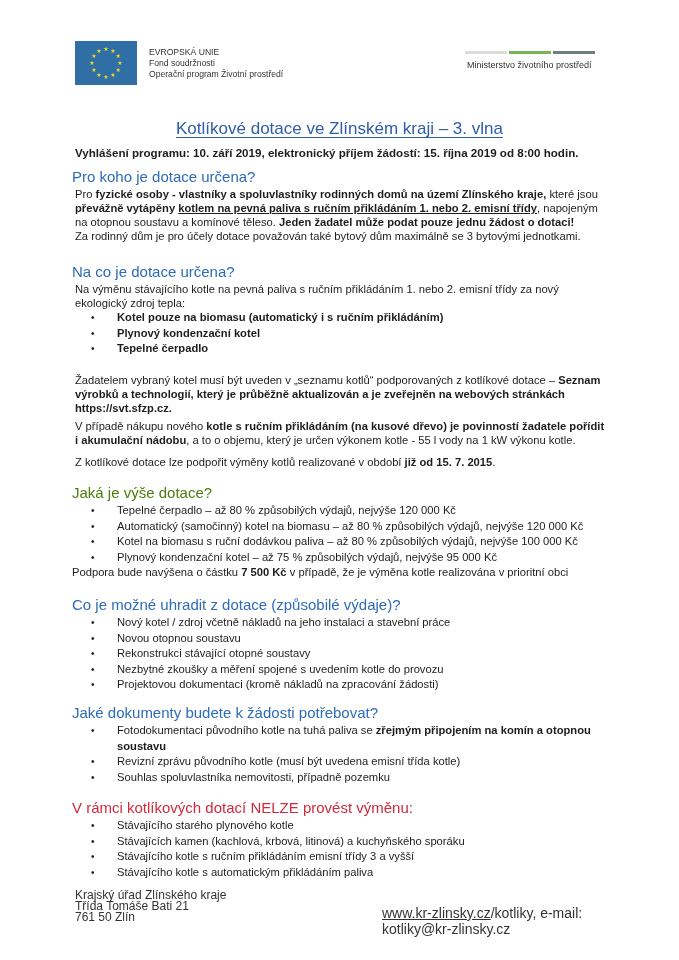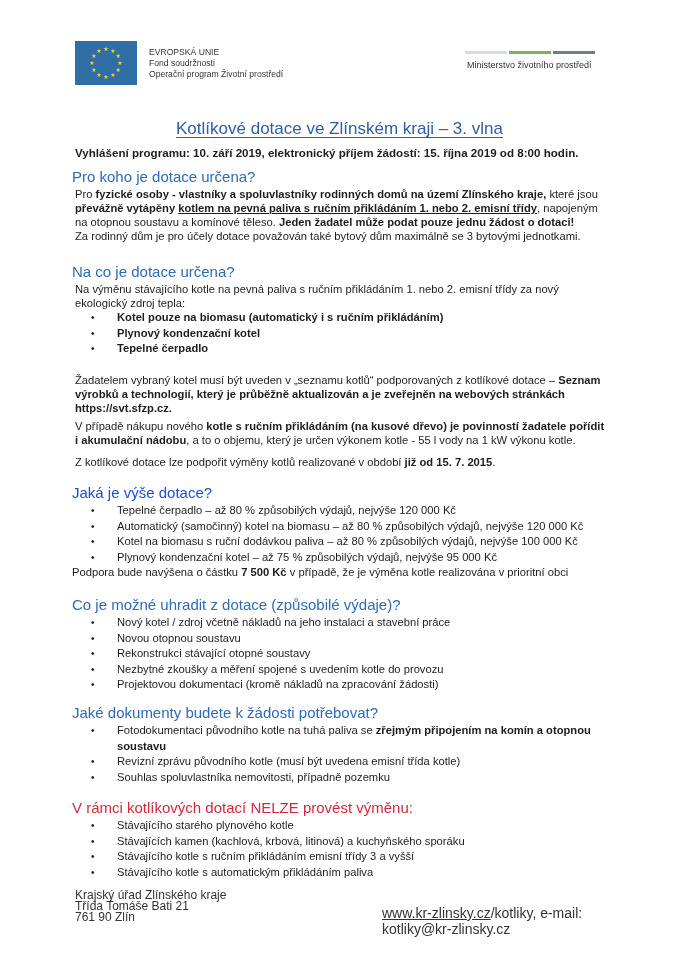--- a/index.html
+++ b/index.html
@@ -110,21 +110,21 @@
     </p>
     <p class="para" style="margin-top:4px;">
       <span>V případě nákupu nového </span><b>kotle s ručním přikládáním (na kusové dřevo) je povinností žadatele pořídit i akumulační nádobu</b><span>, a to o objemu, který je určen výkonem kotle - 55 l vody na 1 kW výkonu kotle.</span>
     </p>
     <p class="para" style="margin-top:8px;">
       <span>Z kotlíkové dotace lze podpořit výměny kotlů realizované v období </span><b>již od 15. 7. 2015</b><span>.</span>
     </p>
   </div>
 
   <div class="section" style="top:484px; width:540px;">
-    <h2 class="sec-heading" style="color: #1d4ed8;">Jaká je výše dotace?</h2>
+    <h2 class="sec-heading" style="color: #4d7c0f;">Jaká je výše dotace?</h2>
     <ul class="bul">
       <li><span class="dot">•</span><span>Tepelné čerpadlo – až 80 % způsobilých výdajů, nejvýše 120 000 Kč</span></li>
       <li><span class="dot">•</span><span>Automatický (samočinný) kotel na biomasu – až 80 % způsobilých výdajů, nejvýše 120 000 Kč</span></li>
       <li><span class="dot">•</span><span>Kotel na biomasu s ruční dodávkou paliva – až 80 % způsobilých výdajů, nejvýše 100 000 Kč</span></li>
       <li><span class="dot">•</span><span>Plynový kondenzační kotel – až 75 % způsobilých výdajů, nejvýše 95 000 Kč</span></li>
     </ul>
     <p class="para" style="margin-left:-3px;">
       <span>Podpora bude navýšena o částku </span><b>7 500 Kč</b><span> v případě, že je výměna kotle realizována v prioritní obci</span>
     </p>
   </div>
@@ -155,18 +155,18 @@
       <li><span class="dot">•</span><span>Stávajícího starého plynového kotle</span></li>
       <li><span class="dot">•</span><span>Stávajících kamen (kachlová, krbová, litinová) a kuchyňského sporáku</span></li>
       <li><span class="dot">•</span><span>Stávajícího kotle s ručním přikládáním emisní třídy 3 a vyšší</span></li>
       <li><span class="dot">•</span><span>Stávajícího kotle s automatickým přikládáním paliva</span></li>
     </ul>
   </div>
 
   <div class="footer-left">
     <div>Krajský úřad Zlínského kraje</div>
     <div>Třída Tomáše Bati 21</div>
-    <div>761 90 Zlín</div>
+    <div>761 50 Zlín</div>
   </div>
   <div class="footer-right">
     <span class="url">www.kr-zlinsky.cz</span><span>/kotliky, e-mail: kotliky@kr-zlinsky.cz</span>
   </div>
 </div>
 
 </body></html>

